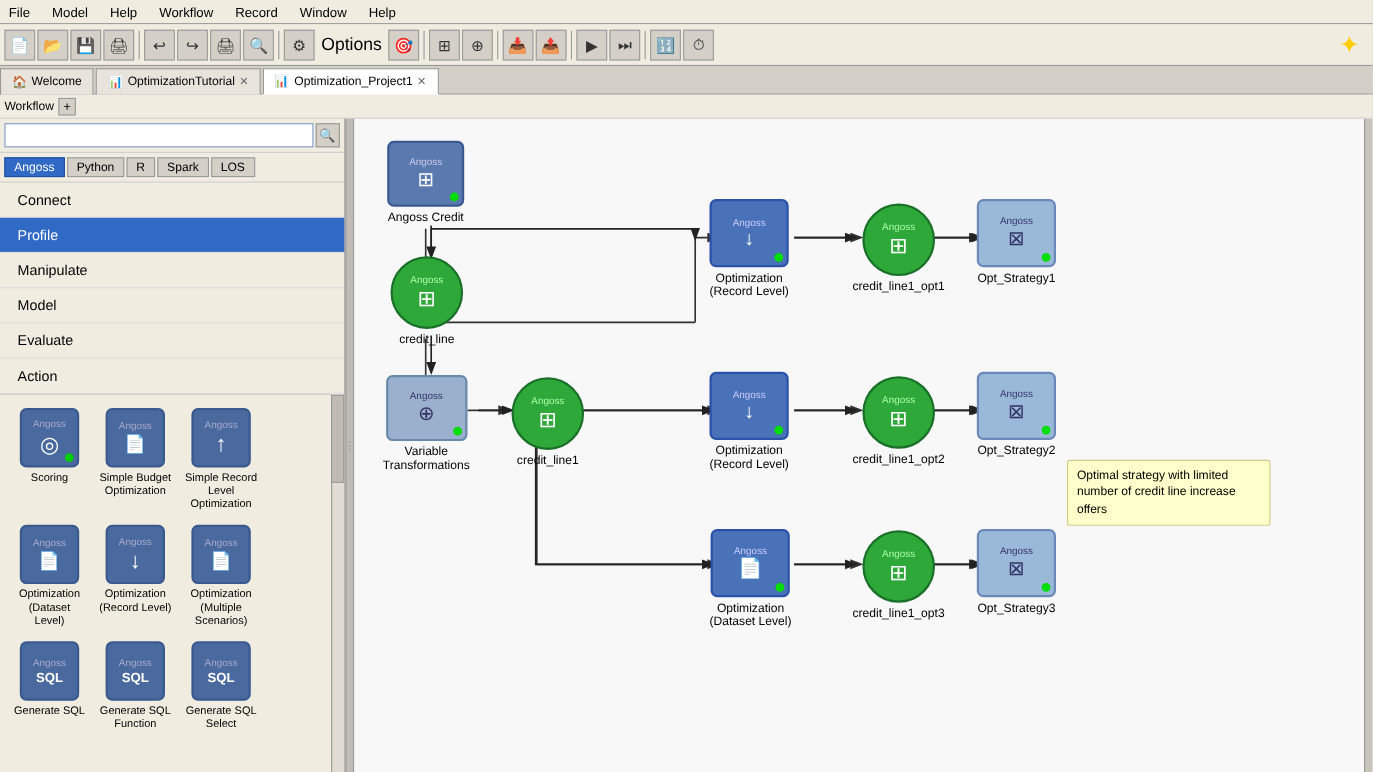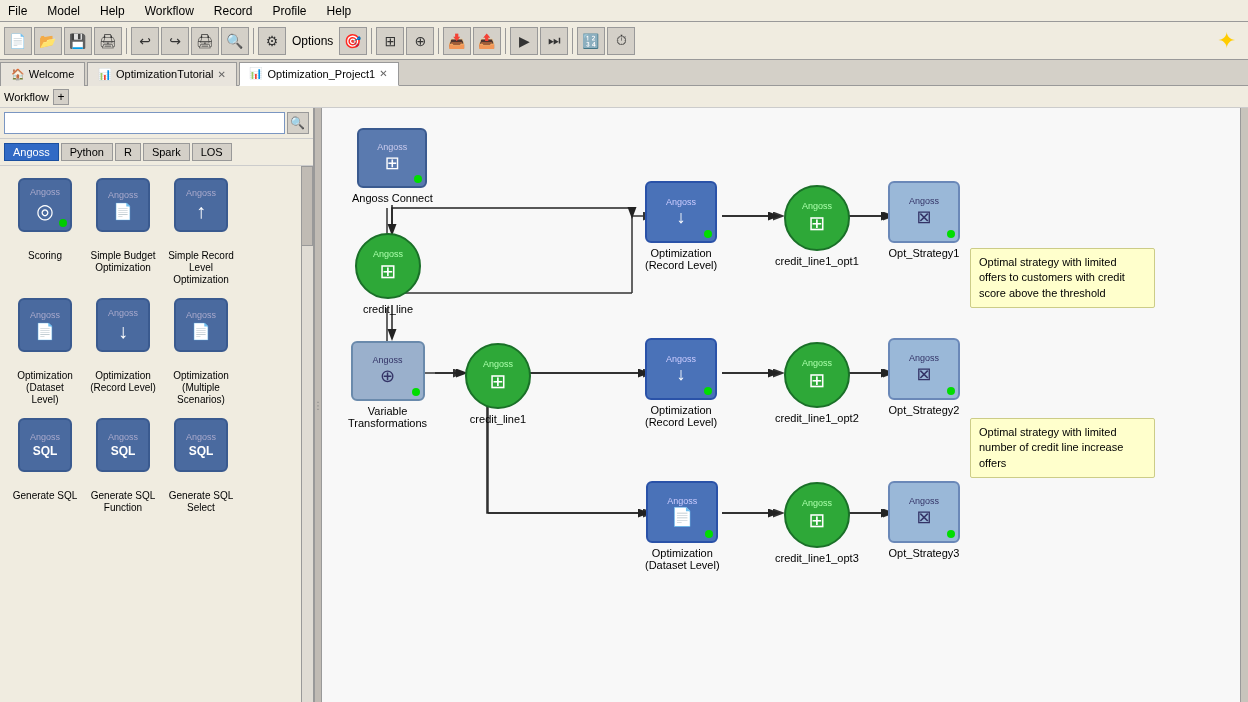--- a/index.html
+++ b/index.html
@@ -16,21 +16,21 @@
     .toolbar {
       display: flex; align-items: center; background: #f0ece0; height: 38px;
       border-bottom: 1px solid #999; padding: 2px 4px; gap: 2px;
     }
     .toolbar-btn {
       width: 28px; height: 28px; background: #d4d0c8; border: 1px solid #999;
       display: flex; align-items: center; justify-content: center; cursor: pointer;
       font-size: 14px; color: #333;
     }
     .toolbar-separator { width: 1px; height: 26px; background: #999; margin: 0 2px; }
-    .toolbar-label { font-size: 12px; padding: 0 4px; }
+    .toolbar-label { font-size: 16px; padding: 0 4px; }
 
     
     .tab-bar {
       display: flex; align-items: center; background: #d4d0c8; height: 26px;
       border-bottom: 1px solid #999; padding-top: 2px;
     }
     .tab {
       display: flex; align-items: center; padding: 2px 10px; height: 24px;
       background: #e8e4dc; border: 1px solid #999; border-bottom: none;
       cursor: pointer; font-size: 11px; margin-right: 2px; gap: 4px;
@@ -81,21 +81,21 @@
     }
     .node-item {
       display: flex; flex-direction: column; align-items: center; width: 74px;
       cursor: pointer; padding: 4px;
     }
     .node-icon {
       width: 54px; height: 54px; background: #5a7aaf; border: 2px solid #3a5a8f;
       border-radius: 6px; display: flex; flex-direction: column; align-items: center;
       justify-content: center; color: white; font-size: 10px; gap: 2px;
     }
-    .node-label { font-size: 10px; text-align: center; margin-top: 18px; color: #000; line-height: 1.2; }
+    .node-label { font-size: 10px; text-align: center; margin-top: 4px; color: #000; line-height: 1.2; }
 
     
     .canvas { flex: 1; background: #f8f8f8; position: relative; overflow: hidden; }
 
     
     .wf-node {
       position: absolute; display: flex; flex-direction: column; align-items: center;
       cursor: pointer;
     }
     .wf-box {
@@ -129,21 +129,21 @@
   </style>
 </head>
 <body>
 
 <div class="menu-bar">
   <span class="menu-item">File</span>
   <span class="menu-item">Model</span>
   <span class="menu-item">Help</span>
   <span class="menu-item">Workflow</span>
   <span class="menu-item">Record</span>
-  <span class="menu-item">Profile</span>
+  <span class="menu-item">Window</span>
   <span class="menu-item">Help</span>
 </div>
 
 <div class="toolbar">
   <div class="toolbar-btn">📄</div>
   <div class="toolbar-btn">📂</div>
   <div class="toolbar-btn">💾</div>
   <div class="toolbar-btn">🖨</div>
   <div class="toolbar-separator"></div>
   <div class="toolbar-btn">↩</div>
@@ -202,20 +202,28 @@
     </div>
 
     <div class="filter-tabs">
       <div class="filter-tab active">Angoss</div>
       <div class="filter-tab">Python</div>
       <div class="filter-tab">R</div>
       <div class="filter-tab">Spark</div>
       <div class="filter-tab">LOS</div>
     </div>
 
+    <div class="nav-list">
+      <div class="nav-item">Connect</div>
+      <div class="nav-item active">Profile</div>
+      <div class="nav-item">Manipulate</div>
+      <div class="nav-item">Model</div>
+      <div class="nav-item">Evaluate</div>
+      <div class="nav-item">Action</div>
+    </div>
 
     <div style="position:relative; flex:1; overflow:hidden;">
       <div class="node-grid">
 
         <div class="node-item">
           <div class="node-icon" style="background:#4a6a9f; position:relative;">
             <span style="font-size:9px;color:#aac;">Angoss</span>
             <span style="font-size:20px;">◎</span>
             <div class="wf-status-dot" style="background:#00cc00;"></div>
           </div>
@@ -362,21 +370,21 @@
         </marker>
       </defs>
     </svg>
 
     <div class="wf-node" style="left:30px; top:20px;">
       <div class="wf-box" style="background:#5a7aaf; border-color:#3a5a8f; border-radius:6px; width:70px; height:60px;">
         <span style="font-size:9px;color:#cce;">Angoss</span>
         <span style="font-size:18px;">⊞</span>
         <div class="wf-status-dot"></div>
       </div>
-      <div class="wf-label">Angoss Connect</div>
+      <div class="wf-label">Angoss Credit</div>
     </div>
 
     <div class="wf-node" style="left:33px; top:125px;">
       <div style="width:66px;height:66px;background:#2ea838;border:2px solid #1a7028;border-radius:50%;display:flex;flex-direction:column;align-items:center;justify-content:center;color:white;position:relative;">
         <span style="font-size:9px;color:#afa;">Angoss</span>
         <span style="font-size:20px;">⊞</span>
       </div>
       <div class="wf-label">credit_line</div>
     </div>
 
@@ -469,23 +477,20 @@
     <div class="wf-node" style="left:566px; top:373px;">
       <div class="wf-box" style="background:#9ab8d8; border-color:#6a88b8; border-radius:6px; width:72px; height:62px;">
         <span style="font-size:9px;color:#336;">Angoss</span>
         <span style="font-size:18px;color:#336;">⊠</span>
         <div class="wf-status-dot"></div>
       </div>
       <div class="wf-label">Opt_Strategy3</div>
     </div>
 
 
-    <div class="annotation" style="left:648px; top:140px; max-width:185px; background:#ffffcc;">
-      <span>Optimal strategy with limited offers to customers with credit score above the threshold</span>
-    </div>
 
     <div class="annotation" style="left:648px; top:310px; max-width:185px; background:#ffffcc;">
       <span>Optimal strategy with limited number of credit line increase offers</span>
     </div>
 
     <div style="position:absolute; right:0; top:0; bottom:0; width:8px; background:#c8c4bc; border-left:1px solid #999; cursor:col-resize;"></div>
 
   </div>
 </div>
 

